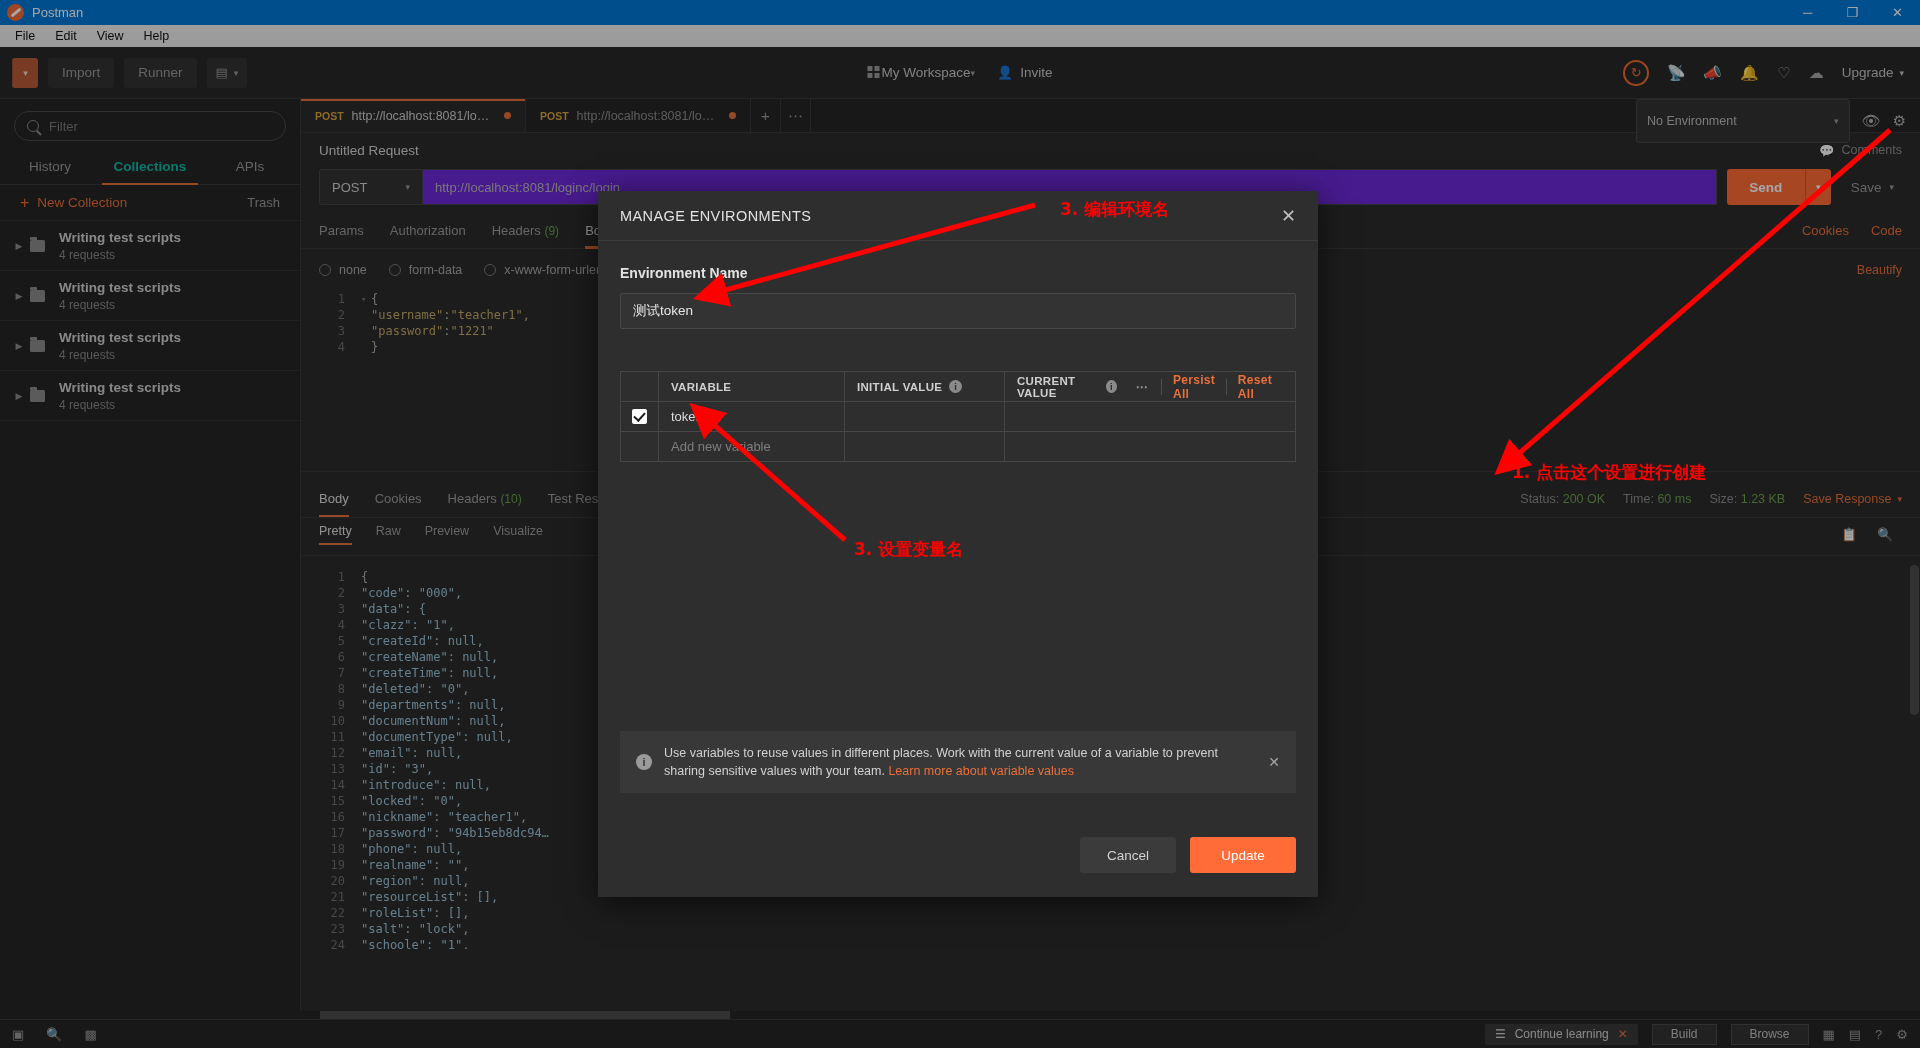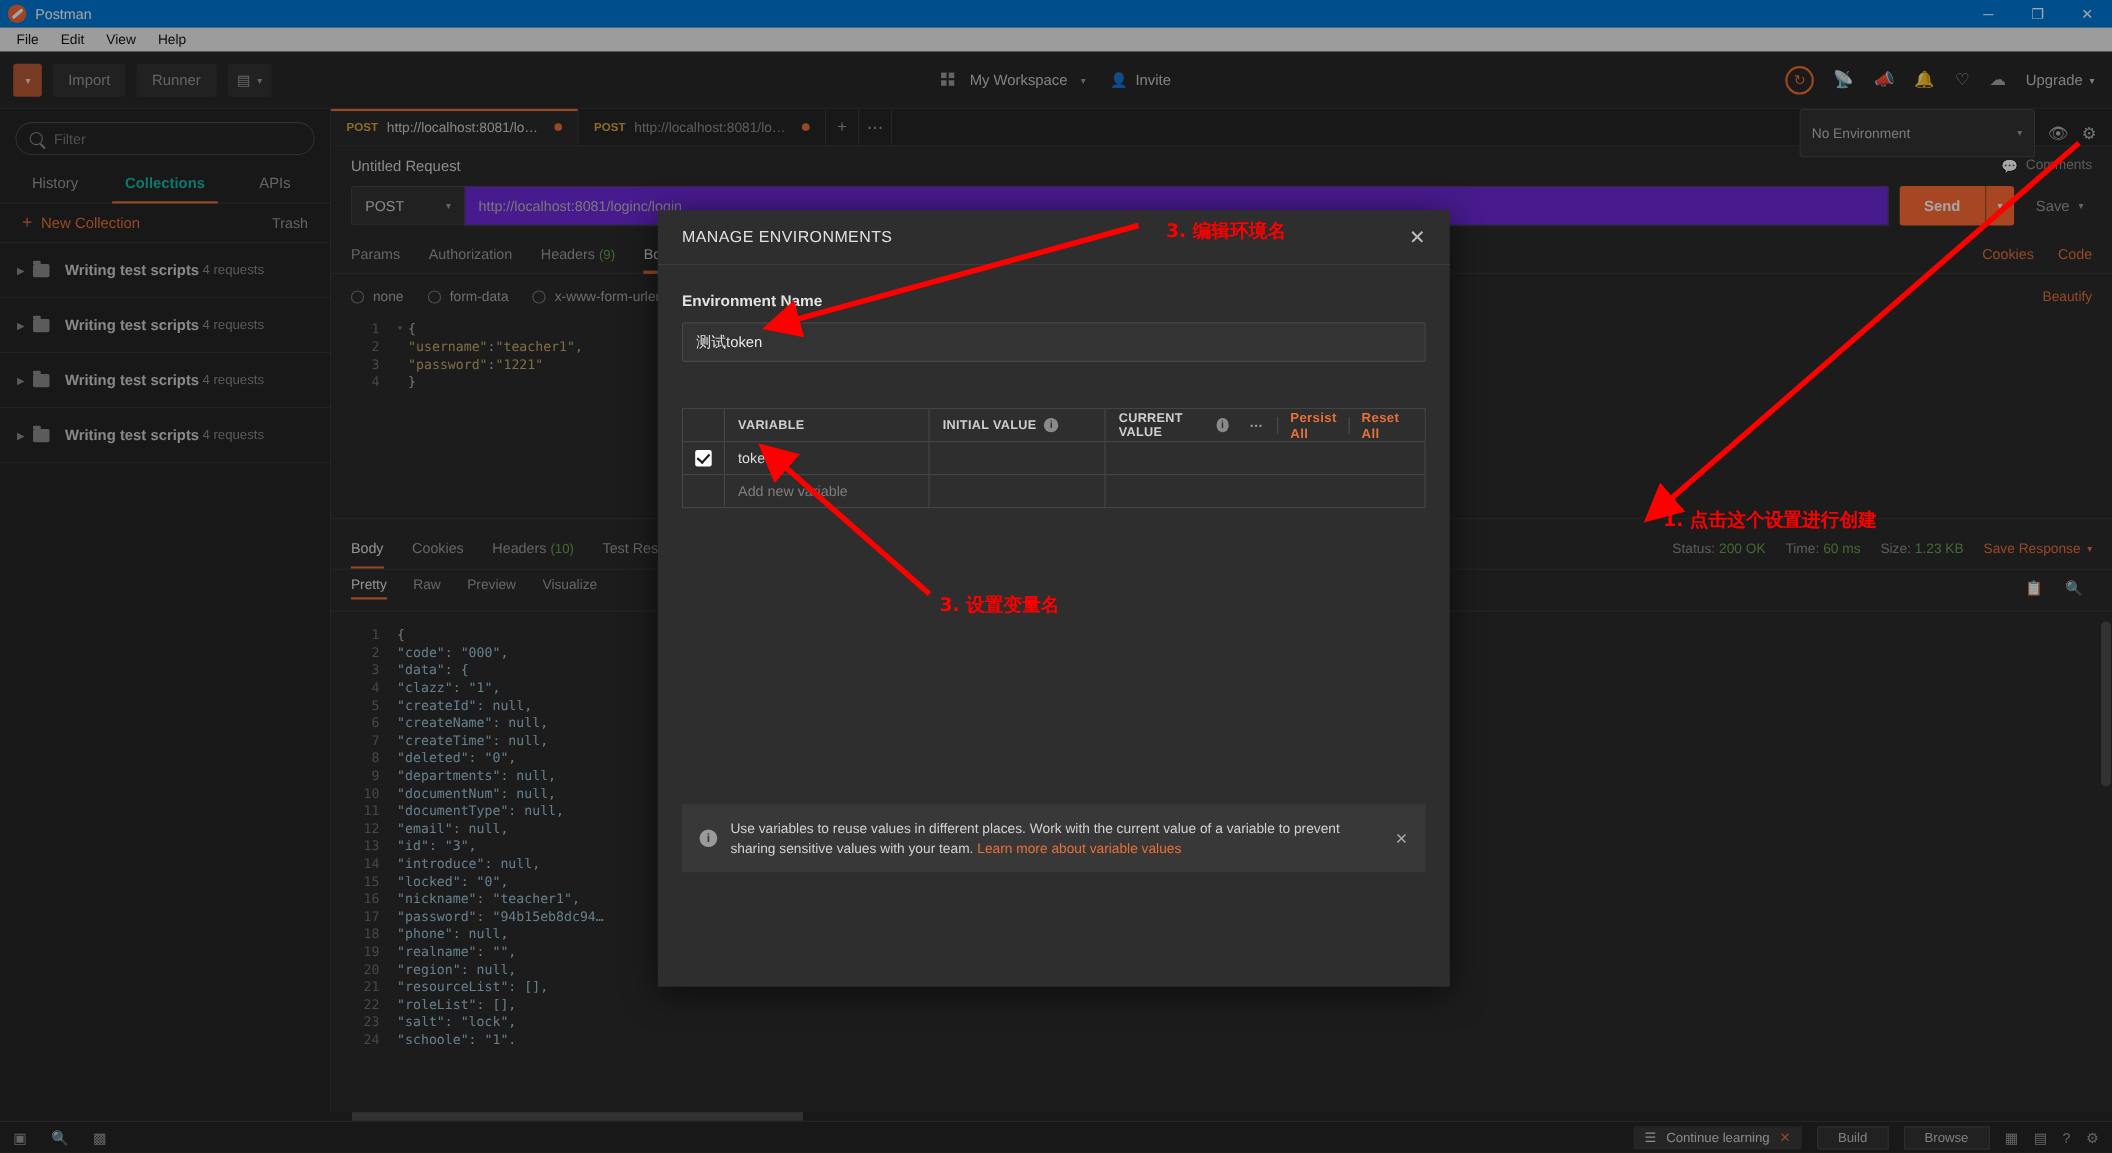--- a/index.html
+++ b/index.html
@@ -77,21 +77,21 @@
   }
   .grid-glyph i:nth-child(1){left:0;top:0}
   .grid-glyph i:nth-child(2){left:7px;top:0}
   .grid-glyph i:nth-child(3){left:0;top:7px}
   .grid-glyph i:nth-child(4){left:7px;top:7px}
 
   .ws-center {
     position: absolute; left: 50%; transform: translateX(-50%);
     display: flex; align-items: center; gap: 22px;
   }
-  .ws-btn { display: flex; align-items: center; gap: 12px; color: #c8c8c8; font-size: 13.5px; }
+  .ws-btn { display: flex; align-items: center; gap: 0; color: #c8c8c8; font-size: 13.5px; }
   .ws-btn .caret { font-size: 9px; color: #999; }
   .invite-btn { display: flex; align-items: center; gap: 7px; color: #c8c8c8; font-size: 13.5px; }
 
   .tb-right {
     margin-left: auto; display: flex; align-items: center; gap: 18px;
     padding-right: 16px;
   }
   .sync-circle {
     width: 26px; height: 26px; border-radius: 50%;
     border: 2px solid #f06c33; position: relative;
@@ -145,21 +145,21 @@
   }
   .coll-caret { color: #8d8d8d; font-size: 9px; width: 22px; text-align: center; flex: none; }
   .folder {
     width: 15px; height: 12px; background: #8d8d8d; border-radius: 1.5px;
     position: relative; margin-right: 14px; flex: none;
   }
   .folder::before {
     content: ""; position: absolute; top: -3px; left: 0;
     width: 7px; height: 3px; background: #8d8d8d; border-radius: 1px 1px 0 0;
   }
-  .coll-texts { display: flex; flex-direction: row; gap: 3px; }
+  .coll-texts { display: flex; flex-direction: column; gap: 3px; }
   .coll-name { font-size: 13.5px; color: #d2d2d2; font-weight: bold; }
   .coll-sub { font-size: 12px; color: #8a8a8a; }
 
   
   .main { position: absolute; top: 99px; left: 301px; width: 1619px; height: 920px; background: #2b2b2b; }
   .tabstrip {
     height: 34px; background: #262626; display: flex; align-items: stretch;
     border-bottom: 1px solid #3a3a3a;
   }
   .rtab {
@@ -828,20 +828,24 @@
 
     <div class="info-banner">
       <span class="info-icon">i</span>
       <span class="info-text">
         <span>Use variables to reuse values in different places. Work with the current value of a variable to prevent sharing sensitive values with your team.</span>
         <a href="#">Learn more about variable values</a>
       </span>
       <span class="banner-close">✕</span>
     </div>
 
+    <div class="modal-foot">
+      <div class="btn-cancel">Cancel</div>
+      <div class="btn-update">Update</div>
+    </div>
   </div>
 
   <svg class="anno-svg">
     <defs>
       <marker id="ah" markerWidth="7" markerHeight="7" refX="5.5" refY="3.5" orient="auto">
         <polygon points="0 0, 7 3.5, 0 7" fill="#ff0000"></polygon>
       </marker>
     </defs>
     <line x1="1890" y1="130" x2="1500" y2="470" stroke="#ff0000" stroke-width="5" marker-end="url(#ah)"></line>
     <line x1="1035" y1="205" x2="700" y2="297" stroke="#ff0000" stroke-width="5" marker-end="url(#ah)"></line>

